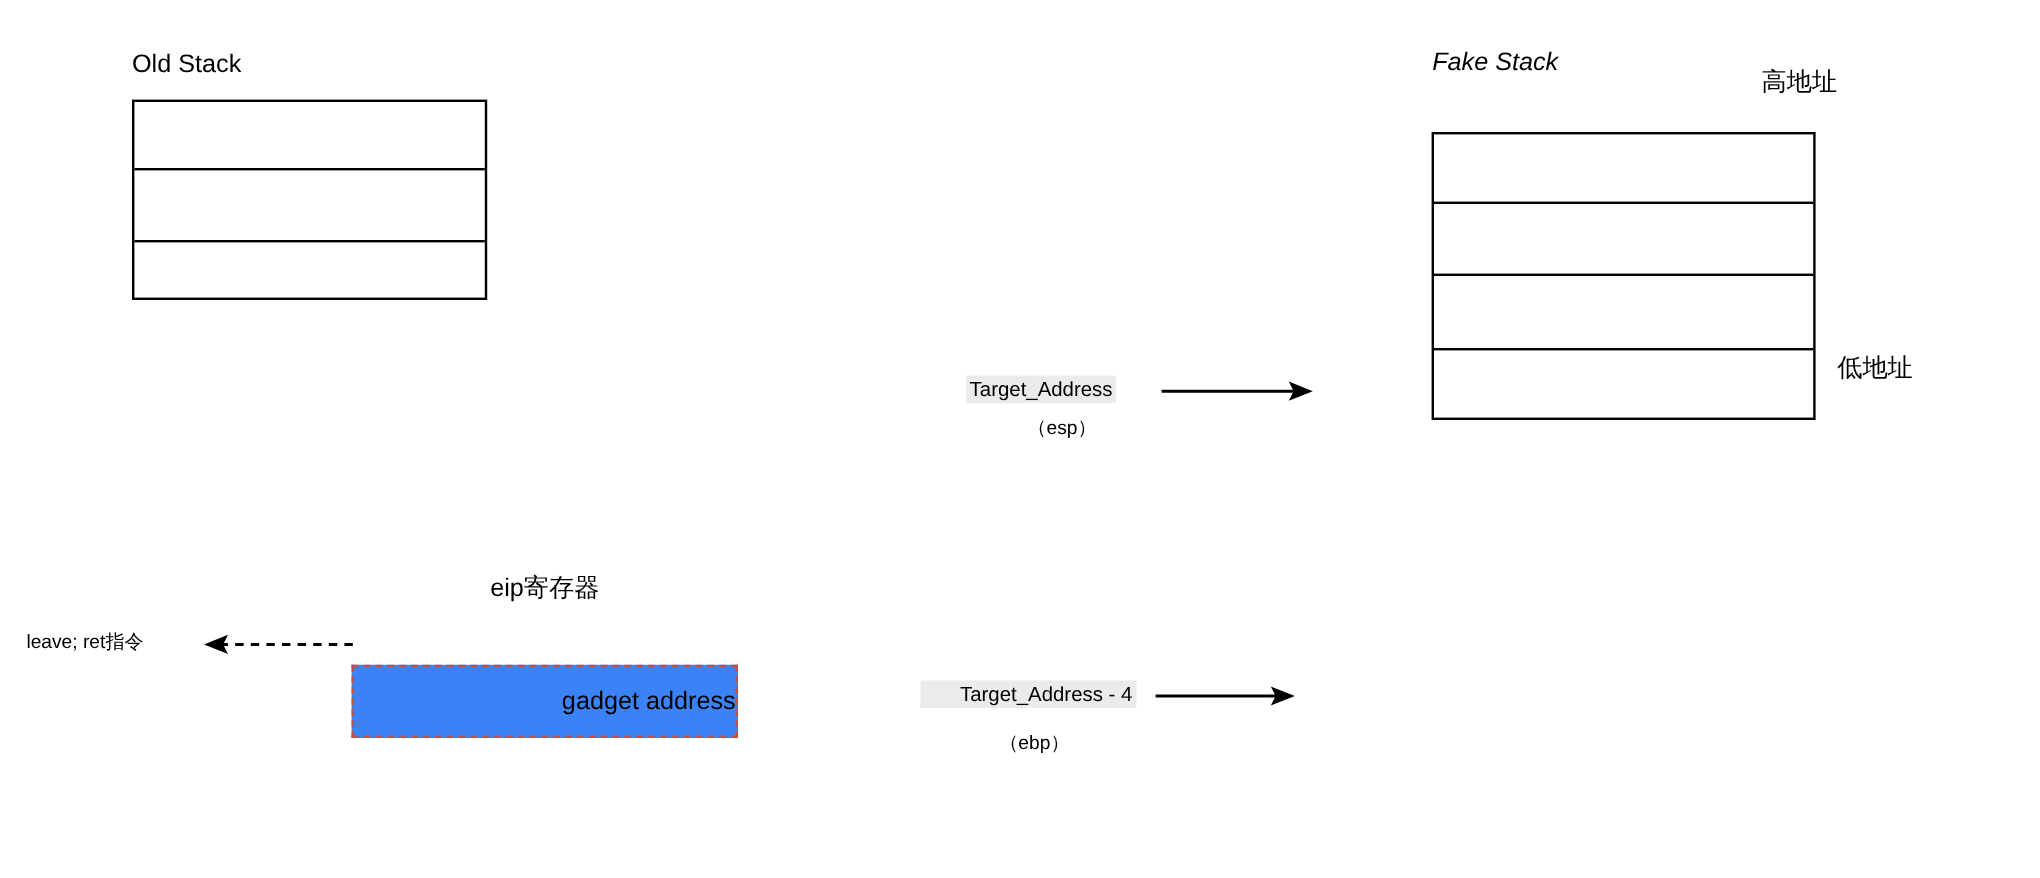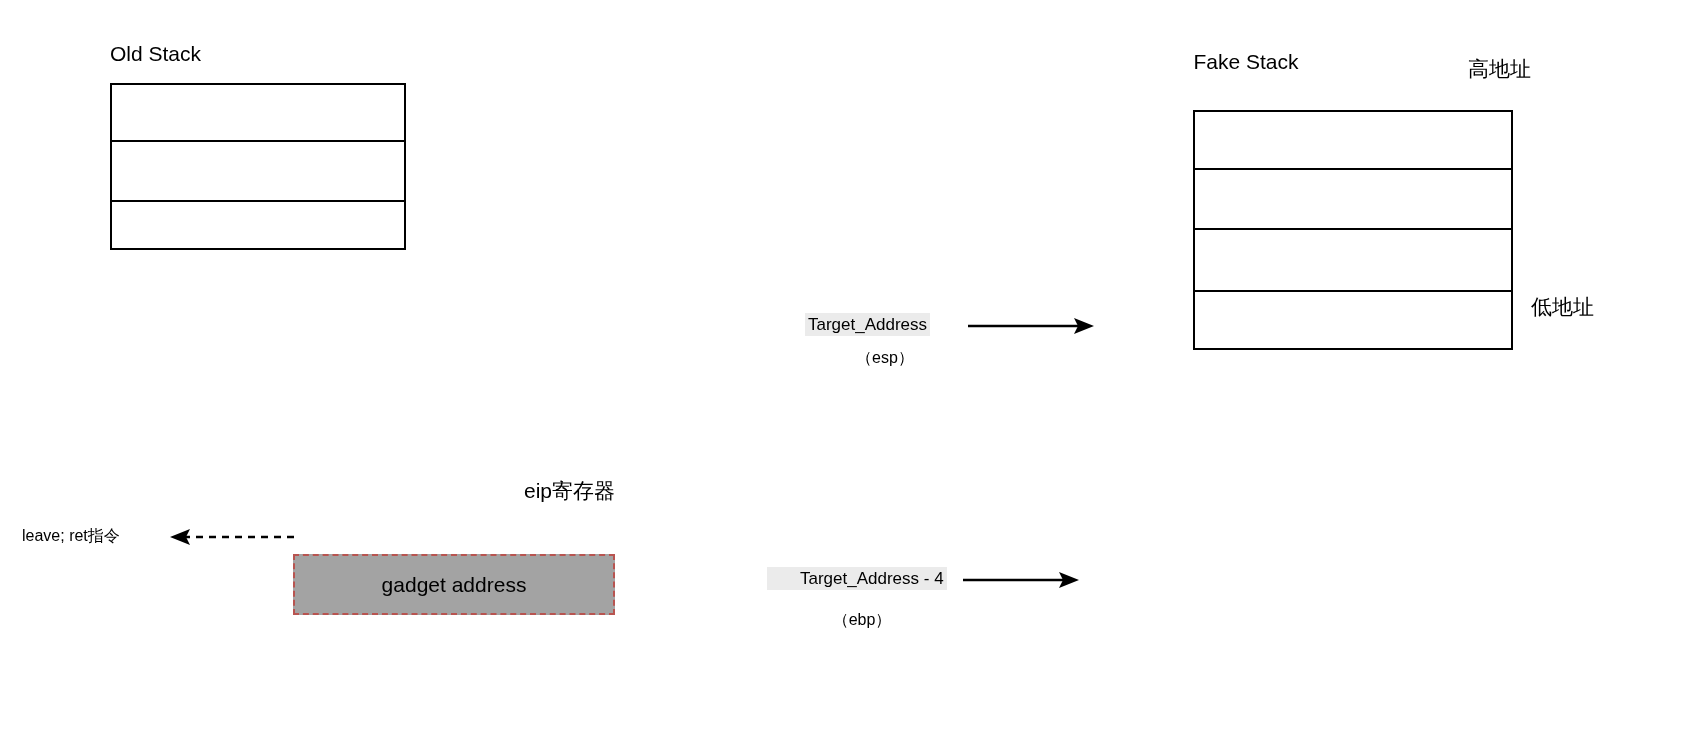--- a/index.html
+++ b/index.html
@@ -63,24 +63,24 @@
     background: #ebebeb;
     color: #000000;
     padding: 1px 3px;
   }
 
   
   .reg-box-eip {
     position: absolute;
     box-sizing: border-box;
     border: 2px dashed #b85450;
-    background: #a3a3a3;
+    background: #3b82f6;
     display: flex;
     align-items: center;
-    justify-content: center;
+    justify-content: flex-end;
     font-size: 21px;
     color: #000000;
   }
   .reg-box-ebp {
     position: absolute;
     box-sizing: border-box;
     border: 2px dashed #000000;
     background: #ffffff;
     display: flex;
     align-items: center;
@@ -98,21 +98,21 @@
 <div id="canvas">
 
   <div class="title" style="left:110px; top:41px; width:296px; text-align:left;">Old Stack</div>
 
   <div class="stack-box" style="left:110px; top:83px; width:296px; height:167px;">
     <div class="stack-cell" style="height:57px;"></div>
     <div class="stack-cell" style="height:60px;"></div>
     <div class="stack-cell" style="height:50px;"></div>
   </div>
 
-  <div class="title" style="left:1096px; top:49px; width:300px; text-align:center;">Fake Stack</div>
+  <div class="title" style="left:1096px; top:39px; width:300px; text-align:center;font-style:italic;">Fake Stack</div>
 
   <div class="stack-box" style="left:1193px; top:110px; width:320px; height:240px;">
     <div class="stack-cell" style="height:58px;"></div>
     <div class="stack-cell" style="height:60px;"></div>
     <div class="stack-cell" style="height:62px;"></div>
     <div class="stack-cell" style="height:56px;"></div>
   </div>
 
   <div class="cjk-label" style="left:1468px; top:28px;margin-top:28px;">高地址</div>
 
@@ -120,21 +120,21 @@
 
   <div class="hl" style="left:805px; top:313px;">Target_Address</div>
 
   <div class="label" style="left:805px; top:348px; width:160px; text-align:center;">（esp）</div>
 
   <svg class="arrow-svg" style="left:968px; top:310px;" width="128" height="32" viewBox="0 0 128 32">
     <line x1="0" y1="16" x2="112" y2="16" stroke="#000000" stroke-width="2.5"></line>
     <polygon points="126,16 106,8 110,16 106,24" fill="#000000"></polygon>
   </svg>
 
-  <div class="title" style="left:293px; top:478px; width:322px; text-align:right;">eip寄存器</div>
+  <div class="title" style="left:293px; top:478px; width:322px; text-align:center;">eip寄存器</div>
 
   <div class="reg-box-eip" style="left:293px; top:554px; width:322px; height:61px;">
     <span>gadget address</span>
   </div>
 
   <div class="label" style="left:22px; top:526px;">leave; ret指令</div>
 
   <svg class="arrow-svg" style="left:168px; top:521px;" width="128" height="32" viewBox="0 0 128 32">
     <line x1="126" y1="16" x2="16" y2="16" stroke="#000000" stroke-width="2.5" stroke-dasharray="7,6"></line>
     <polygon points="2,16 22,8 18,16 22,24" fill="#000000"></polygon>

